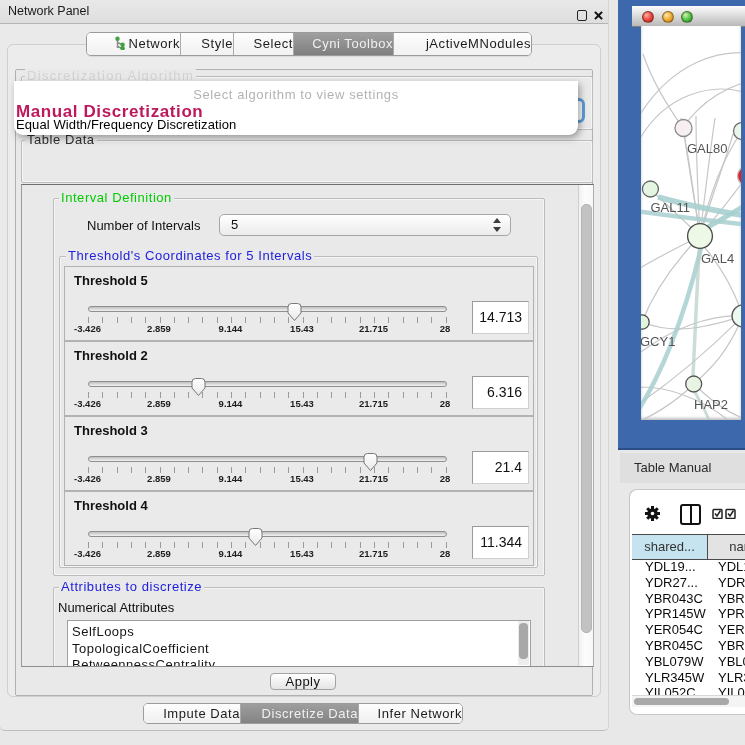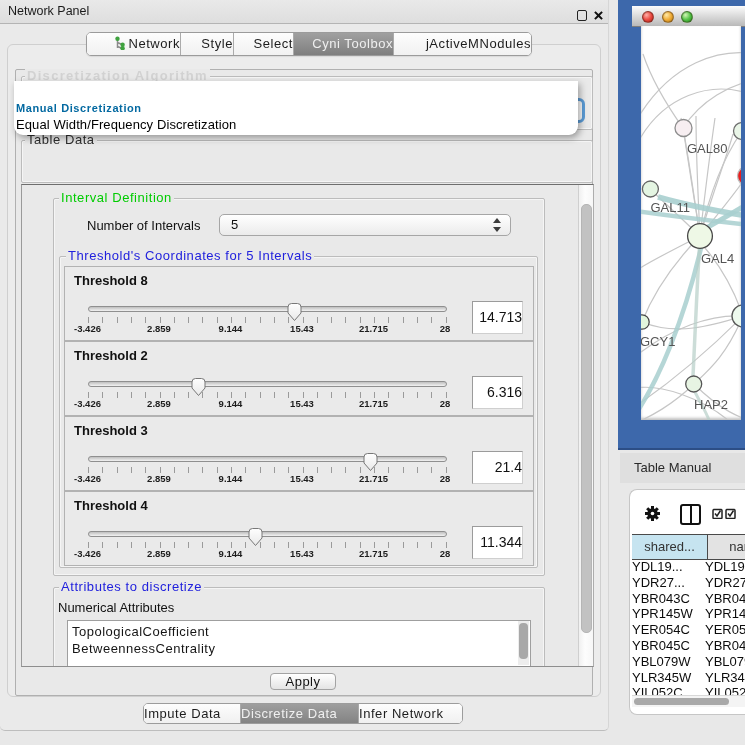--- a/index.html
+++ b/index.html
@@ -47,61 +47,61 @@
 
 .tpanel{position:absolute;left:42px;width:468px;height:73px;border:1px solid #b2b2b2;background:#eaeaea}
 .ttl{position:absolute;left:9px;top:6px;font-size:13px;font-weight:bold;color:#111}
 .track{position:absolute;left:23px;top:39px;width:357px;height:4px;border:1px solid #8f8f8f;
   border-radius:3px;background:linear-gradient(#bfbfbf,#f2f2f2)}
 .ticks{position:absolute;left:23px;top:50px;width:359px;height:6px;
   background:repeating-linear-gradient(90deg,#9a9a9a 0,#9a9a9a 1px,transparent 1px,transparent 14.3px)}
 .tlbl{position:absolute;top:56px;width:46px;text-align:center;font-size:9.5px;font-weight:bold;color:#1d1d1d}
 .vbox{position:absolute;left:407px;top:34px;width:49px;height:31px;background:#fff;
   border:1px solid #9b9b9b;border-bottom-color:#cfcfcf;border-right-color:#cfcfcf;
-  font-size:14px;color:#111;text-align:right;line-height:31px;}
+  font-size:14px;color:#111;text-align:right;line-height:31px;padding-right:6px}
 .thumb{position:absolute;top:35px}
 
 #attrlist{left:45px;top:435px;width:462px;height:45px;background:#fff;border:1px solid #9f9f9f;
   font-size:13px;color:#151515;overflow:hidden}
 #attrlist div{padding-left:4px;height:16.5px;line-height:16.5px;letter-spacing:0.5px}
 
 #applybtn{left:254px;top:603px;width:64px;height:15px;border:1px solid #a3a3a3;border-radius:4px;
   background:linear-gradient(#ffffff,#e4e4e4);text-align:center;font-size:13px;letter-spacing:0.5px;line-height:16px;color:#111}
 
 #btabs{left:143px;top:703px;height:19px;border:1px solid #9c9c9c;border-radius:5px;overflow:hidden;
   display:flex;background:#fdfdfd}
-#btabs .seg{height:19px;line-height:19px;text-align:left;font-size:13px;letter-spacing:0.55px;color:#1c1c1c;
+#btabs .seg{height:19px;line-height:19px;text-align:right;font-size:13px;letter-spacing:0.55px;color:#1c1c1c;
   border-left:1px solid #a9a9a9;background:linear-gradient(#fdfdfd,#f0f0f0)}
 #btabs .seg:first-child{border-left:none}
 #btabs .sel{background:linear-gradient(#9e9e9e,#838383);color:#f0f0f0}
 
 #popup{left:14px;top:81px;width:564px;height:54px;background:#fff;border-radius:0 0 9px 9px;
   box-shadow:2px 3px 7px rgba(0,0,0,0.35);}
 #popup .l1{position:absolute;left:0;width:100%;top:6px;text-align:center;color:#b3b3b3;font-size:13px;letter-spacing:0.6px}
-#popup .l2{position:absolute;left:2px;top:21px;font-size:11px;font-weight:bold;color:#0369a1;letter-spacing:0.6px}
+#popup .l2{position:absolute;left:2px;top:21px;font-size:17px;font-weight:bold;color:#be185d;letter-spacing:0.6px}
 #popup .l3{position:absolute;left:2px;top:36px;font-size:13px;color:#000;letter-spacing:0.1px}
 
 #nwin{left:618px;top:0;width:127px;height:448px;background:#3d68ab;border-bottom:2px solid #2c4e86}
 #ntitle{left:14px;top:6px;width:113px;height:20px;background:linear-gradient(#fcfcfc,#b9b9b9);
   border-bottom:1px solid #7d7d7d}
 .light{position:absolute;top:4.5px;width:10px;height:10px;border-radius:50%;border:1px solid rgba(60,40,30,0.45);box-shadow:inset 0 1px 1px rgba(255,255,255,0.55)}
 #ncanvas{left:23px;top:26px;width:100px;height:394px;background:#fff;overflow:hidden;box-shadow:inset 0 -2px 3px rgba(0,0,0,0.25)}
 
 #tpbar{left:620px;top:453px;width:125px;height:30px;background:#dfdfdf}
 #tpbar span{position:absolute;left:14px;top:0;line-height:30px;font-size:13px;color:#2a2a2a}
 #twin{left:629px;top:489px;width:120px;height:224px;background:#fff;border:1px solid #c6c6c6;
   border-radius:8px 0 0 8px;border-right:none}
 #thead{left:632px;top:534px;width:113px;height:24px;border-top:1px solid #4a4a4a;border-bottom:1px solid #4a4a4a;overflow:hidden}
 #thc1{position:absolute;left:0;top:0;width:75px;height:24px;background:#c6e4f0;border-right:1px solid #4a4a4a;
   text-align:center;line-height:24px;font-size:13px;color:#333}
 #thc2{position:absolute;left:76px;top:0;width:75px;height:24px;background:#e3e3e3;
   text-align:center;line-height:24px;font-size:13px;color:#333}
 #trows{left:632px;top:559px;width:113px;height:136px;overflow:hidden;font-size:13px;color:#0c0c0c}
 #trows .r{height:15.8px;line-height:15.8px;white-space:nowrap}
-#trows .c1{display:inline-block;width:73px}
+#trows .c1{display:inline-block;margin-left:13px;width:73px}
 #hsb{left:632px;top:695px;width:113px;height:11px;background:#f4f4f4;border-top:1px solid #d8d8d8}
 #hsthumb{left:2px;top:2px;width:95px;height:7px;background:#a9a9a9;border-radius:4px}
 </style>
 </head>
 <body>
 
 <div class="abs" id="cwin">
   <div class="abs" id="titlebar">
     <div class="abs" id="titletxt">Network Panel</div>
     <div class="abs" id="flbtn"></div>
@@ -118,21 +118,21 @@
           <circle cx="8.6" cy="12.3" r="2.2" fill="#3fa23f"></circle>
         </svg>Network</div>
     <div class="seg" style="width:52px">Style</div>
     <div class="seg" style="width:59px">Select</div>
     <div class="seg sel" style="width:99px">Cyni Toolbox</div>
     <div class="seg" style="width:137px">jActiveMNodules</div>
   </div>
   <div class="abs" id="innerp">
 
     <div class="group" style="left:5px;top:6px;width:570px;height:52px">
-      <span class="gtitle" style="left:3px;color:#d2d2d2;font-weight:bold;letter-spacing:1.3px">Discretization Algorithm</span>
+      <span class="gtitle" style="left:3px;color:#d2d2d2;font-weight:normal;letter-spacing:1.3px">Discretization Algorithm</span>
       <div style="position:absolute;right:7px;top:21px;width:40px;height:19px;border:3px solid #5b9bd5;border-radius:6px;background:#fafafa"></div>
     </div>
 
     <div class="group" style="left:5px;top:70px;width:570px;height:41px">
       <span class="gtitle" style="left:3px;color:#2f2f2f">Table Data</span>
     </div>
 
     <div class="abs" id="spane">
       <div class="abs" id="sbar">
           <div class="abs" id="sthumb"></div>
@@ -144,21 +144,21 @@
       <div class="abs b" style="left:65px;top:33px;font-size:13px;color:#111">Number of Intervals</div>
       <div class="combo" style="left:197px;top:29px;width:290px;height:20px">
         <span class="ct">5</span>
         <span class="updn" style="right:9px;top:3px"></span>
       </div>
       <div class="group" style="left:37px;top:71px;width:477px;height:310px">
         <span class="gtitle" style="left:6px;color:#2121dd">Threshold's Coordinates for 5 Intervals</span>
       </div>
 
       <div class="tpanel" style="top:81px">
-        <div class="ttl">Threshold 8</div>
+        <div class="ttl">Threshold 5</div>
         <div class="track"></div>
           <div class="ticks"></div>
         <span class="tlbl" style="left:-0.5px">-3.426</span>
           <span class="tlbl" style="left:71px">2.859</span>
         <span class="tlbl" style="left:142.5px">9.144</span>
           <span class="tlbl" style="left:214px">15.43</span>
         <span class="tlbl" style="left:285.5px">21.715</span>
           <span class="tlbl" style="left:357px">28</span>
         <svg class="thumb" style="left:220.5px" width="17" height="20" viewBox="0 0 17 20">
             <defs>
@@ -233,36 +233,38 @@
             <path d="M2,5 Q2,1.5 5.5,1.5 L11.5,1.5 Q15,1.5 15,5 L15,11 L8.5,18.5 L2,11 Z" fill="url(#g4)" stroke="#777"></path>
           </svg>
         <div class="vbox">11.344</div>
       </div>
 
       <div class="group" style="left:31px;top:402px;width:490px;height:90px">
         <span class="gtitle" style="left:5px;color:#2121dd">Attributes to discretize</span>
       </div>
       <div class="abs b" style="left:36px;top:415px;font-size:13px;color:#111">Numerical Attributes</div>
       <div class="abs" id="attrlist" style="padding-top:3px">
+        <div>SelfLoops</div>
         <div>TopologicalCoefficient</div>
         <div>BetweennessCentrality</div>
       </div>
       <div class="abs" style="left:496px;top:436px;width:11px;height:44px;background:#ededed">
         <div class="abs" style="left:1px;top:2px;width:9px;height:36px;background:#a8a8a8;border-radius:4px"></div>
       </div>
     </div>
     <div class="abs" id="applybtn">Apply</div>
   </div>
   <div class="abs" id="btabs">
     <div class="seg" style="width:96px">Impute Data</div>
     <div class="seg sel" style="width:117px">Discretize Data</div>
     <div class="seg" style="width:103px">Infer Network</div>
   </div>
 
   <div class="abs" id="popup">
+    <div class="l1">Select algorithm to view settings</div>
     <div class="l2">Manual Discretization</div>
     <div class="l3">Equal Width/Frequency Discretization</div>
   </div>
 </div>
 
 <div class="abs" id="nwin">
   <div class="abs" id="ntitle">
     <div class="light" style="left:10px;background:radial-gradient(circle at 35% 30%,#ffb0a8,#ea4b42 50%,#b92318);box-shadow:inset 0 0 1px #8a1d14"></div>
     <div class="light" style="left:29.5px;background:radial-gradient(circle at 35% 30%,#ffe9a8,#f0ad38 50%,#c07c12);box-shadow:inset 0 0 1px #8a5c0a"></div>
     <div class="light" style="left:49px;background:radial-gradient(circle at 35% 30%,#d2f5b5,#56c348 50%,#2a8c1e);box-shadow:inset 0 0 1px #1e6914"></div>

